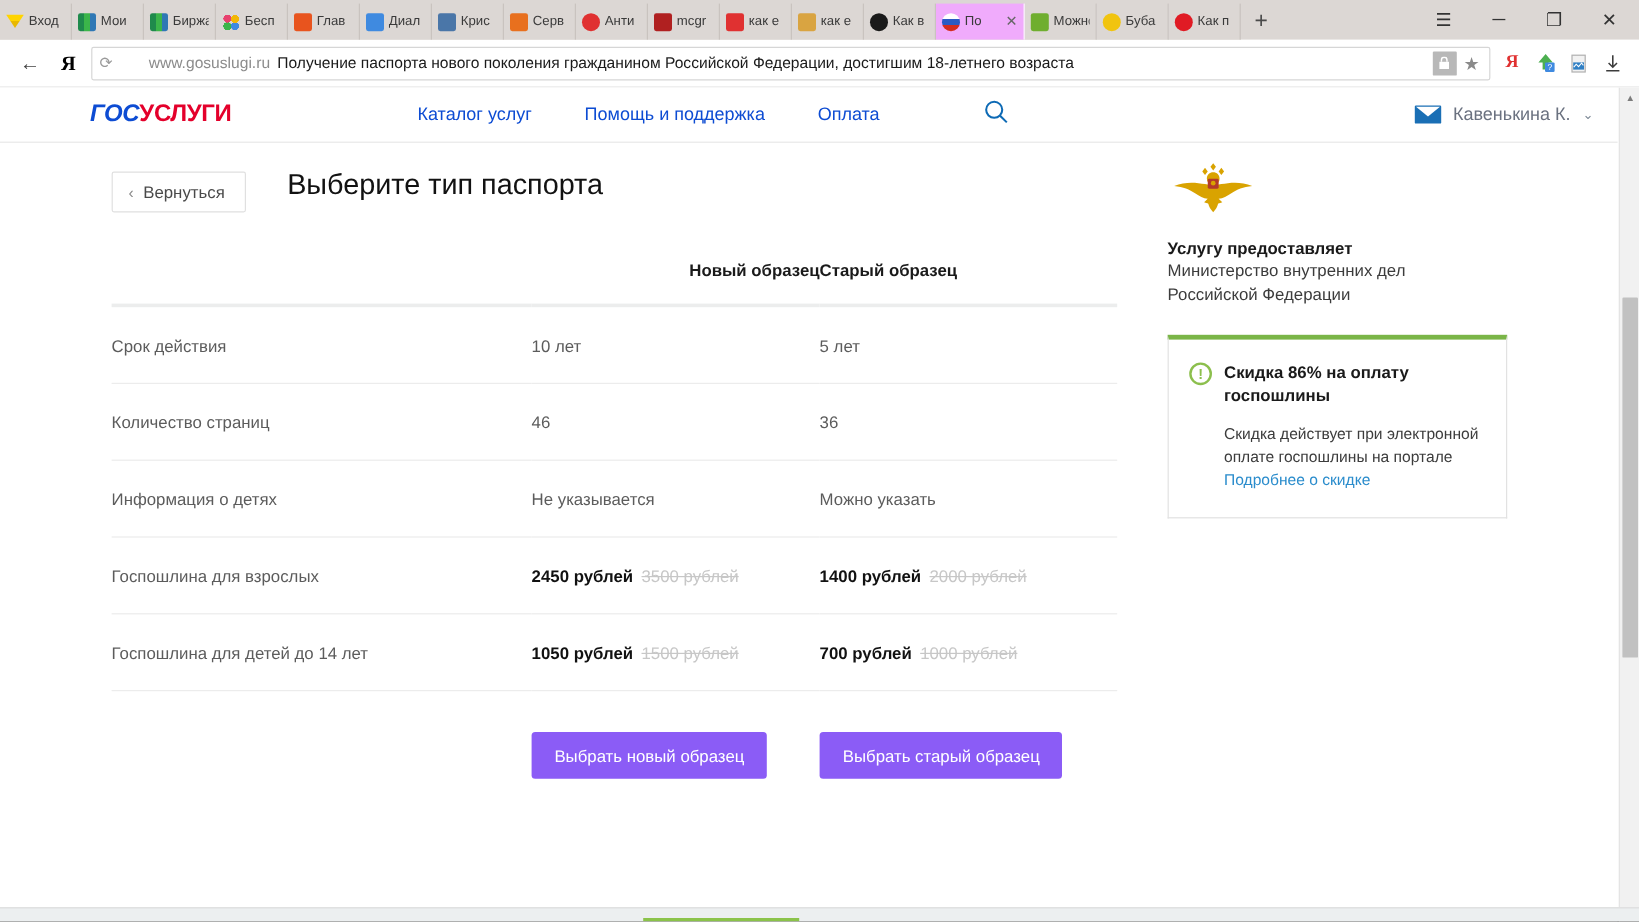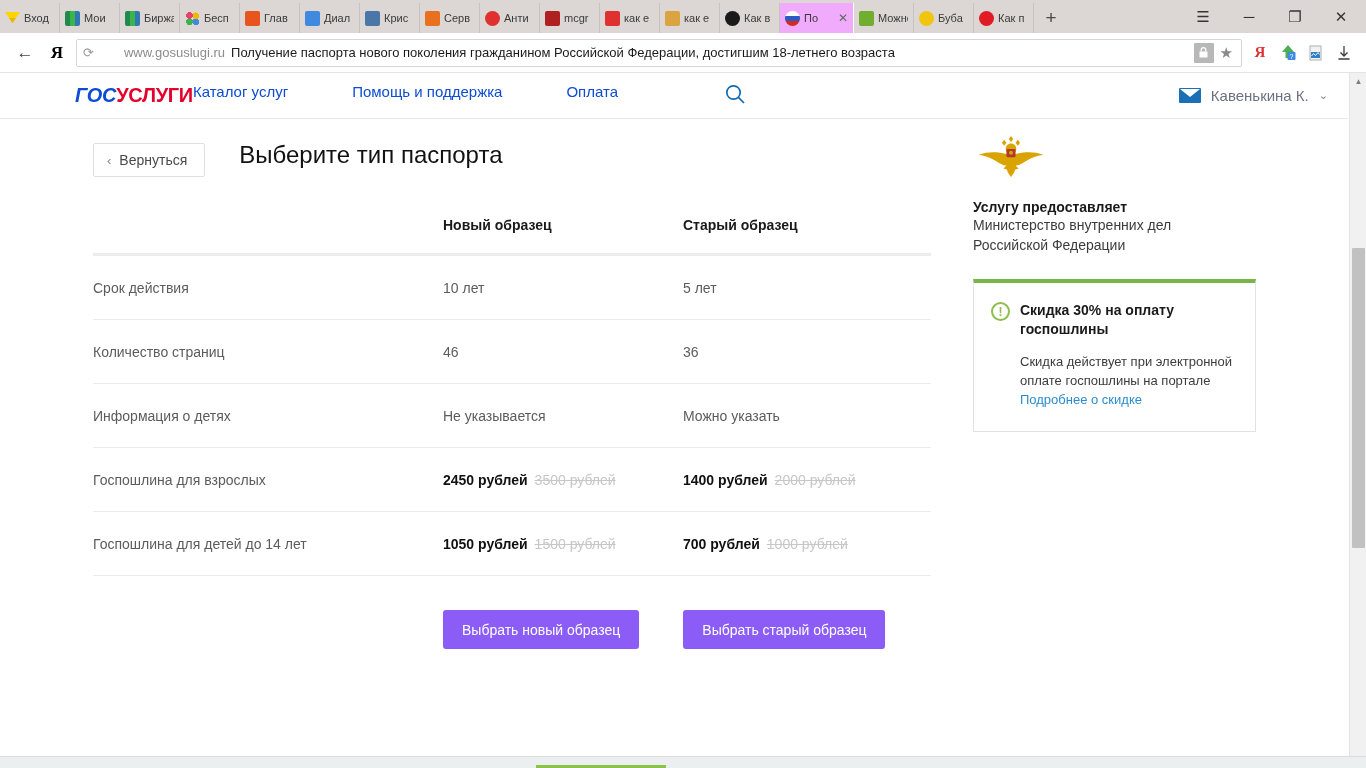--- a/index.html
+++ b/index.html
@@ -157,21 +157,22 @@
   .gos-logo {
     font-family: "Liberation Sans", sans-serif;
     font-size: 20px;
     font-weight: bold;
     letter-spacing: -0.3px;
   }
   .gos-logo .b { color: #0d4cd3; font-style: italic; }
   .gos-logo .r { color: #e4002b; }
 
   .site-nav {
-    display: flex; align-items: flex-start; gap: 64px;
+    display: flex; align-items: center; gap: 44px;
+    margin-left: 155px;
   }
   .site-nav a {
     font-size: 15px; color: #0d4cd3; text-decoration: none;
   }
   .nav-search { margin-left: 42px; color: #0d6ab5; }
 
   .user-area {
     margin-left: auto;
     display: flex; align-items: center; gap: 10px;
     color: #6b7280; font-size: 15px;
@@ -230,21 +231,21 @@
     table-layout: fixed;
   }
   table.ptable th {
     text-align: left;
     font-size: 14px;
     font-weight: bold;
     color: #1a1a1a;
     padding: 0 0 20px 0;
   }
   table.ptable th.lbl { width: 350px; }
-  table.ptable th.c1 { width: 240px; }
+  table.ptable th.c1 { width: 240px; text-align: right; }
   table.ptable th.c2 { width: 248px; }
   table.ptable tr.hdr th { border-bottom: 3px solid #eceded; }
   table.ptable td {
     font-size: 14px;
     color: #5c5c5c;
     padding: 24px 0 23px 0;
     border-bottom: 1px solid #ececec;
     vertical-align: middle;
   }
   table.ptable tr:last-child td { border-bottom: 1px solid #ececec; }
@@ -561,21 +562,21 @@
             <rect x="44" y="21" width="12" height="11" rx="1.5" fill="#b33a2a"></rect>
             <circle cx="50" cy="26" r="2.6" fill="#d9a300"></circle>
           </svg>
           <div class="side-heading">Услугу предоставляет</div>
           <div class="side-text">Министерство внутренних дел</div>
           <div class="side-text">Российской Федерации</div>
 
           <div class="promo">
             <div class="promo-head">
               <span class="excl-icon">!</span>
-              <span class="promo-title">Скидка 30% на оплату госпошлины</span>
+              <span class="promo-title">Скидка 86% на оплату госпошлины</span>
             </div>
             <div class="promo-body">
               <span>Скидка действует при электронной оплате госпошлины на портале</span>
               <a class="promo-link" href="#">Подробнее о скидке</a>
             </div>
           </div>
         </div>
 
       </div>
     </div>

